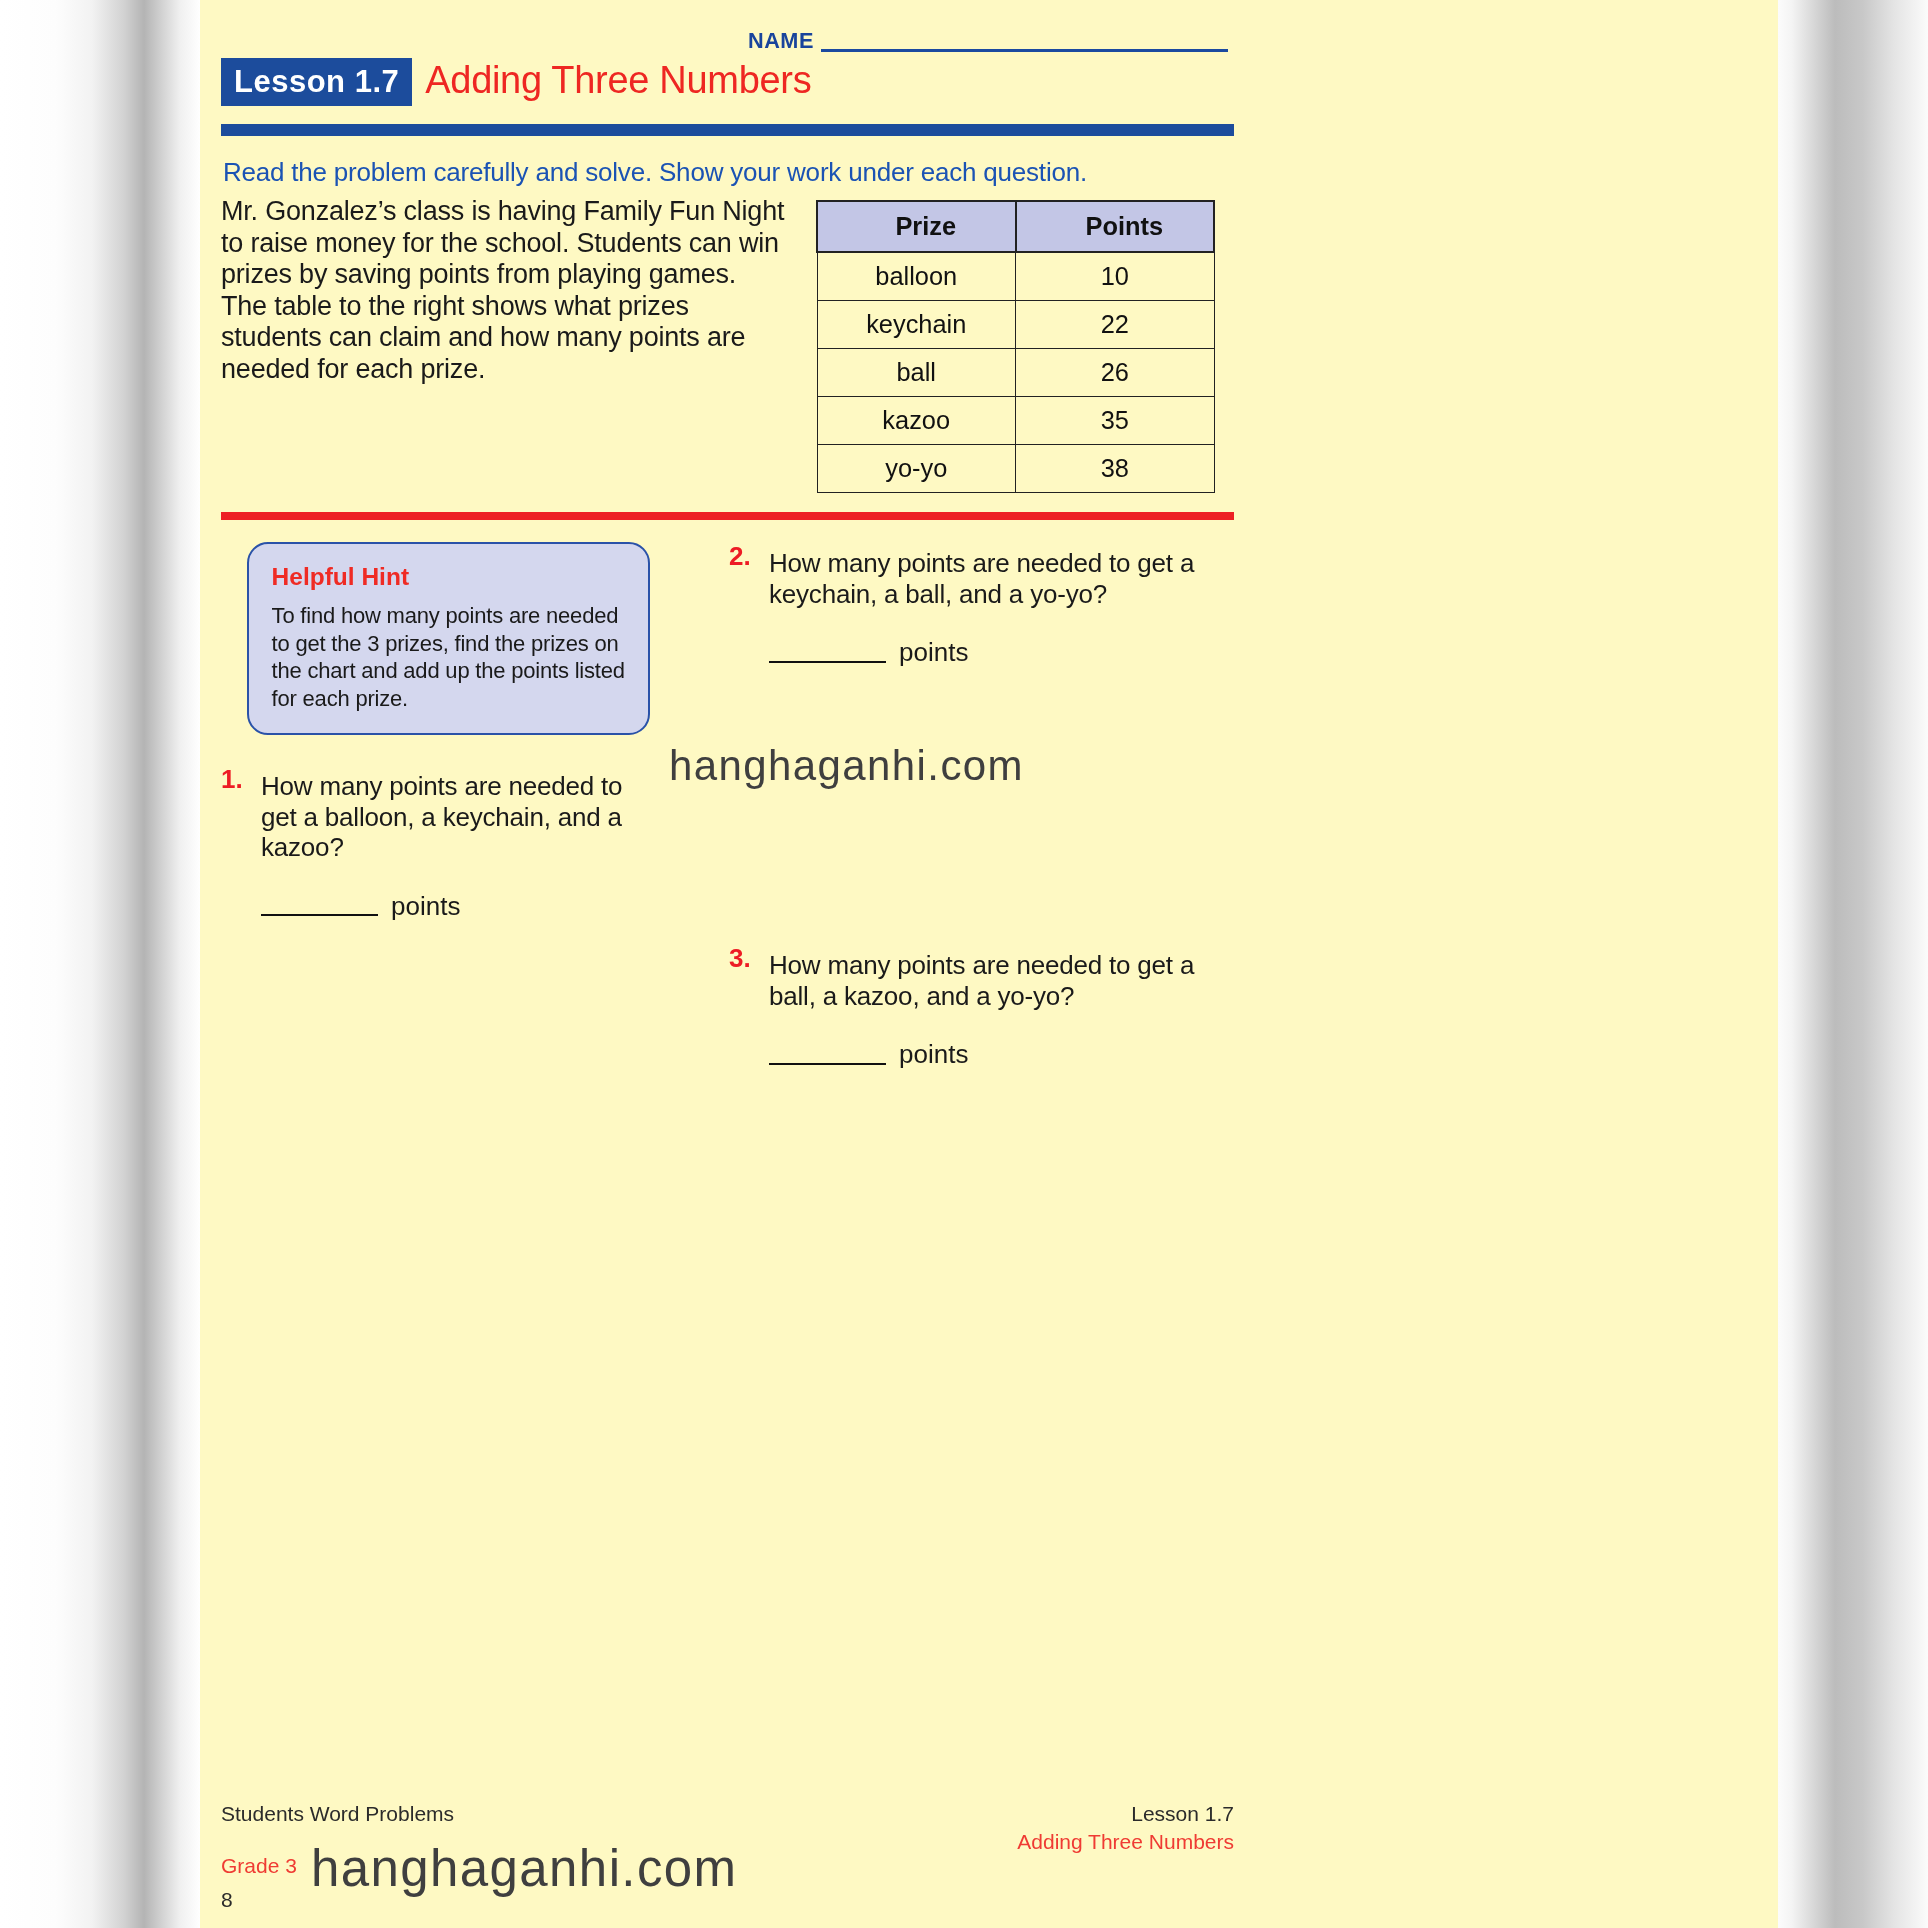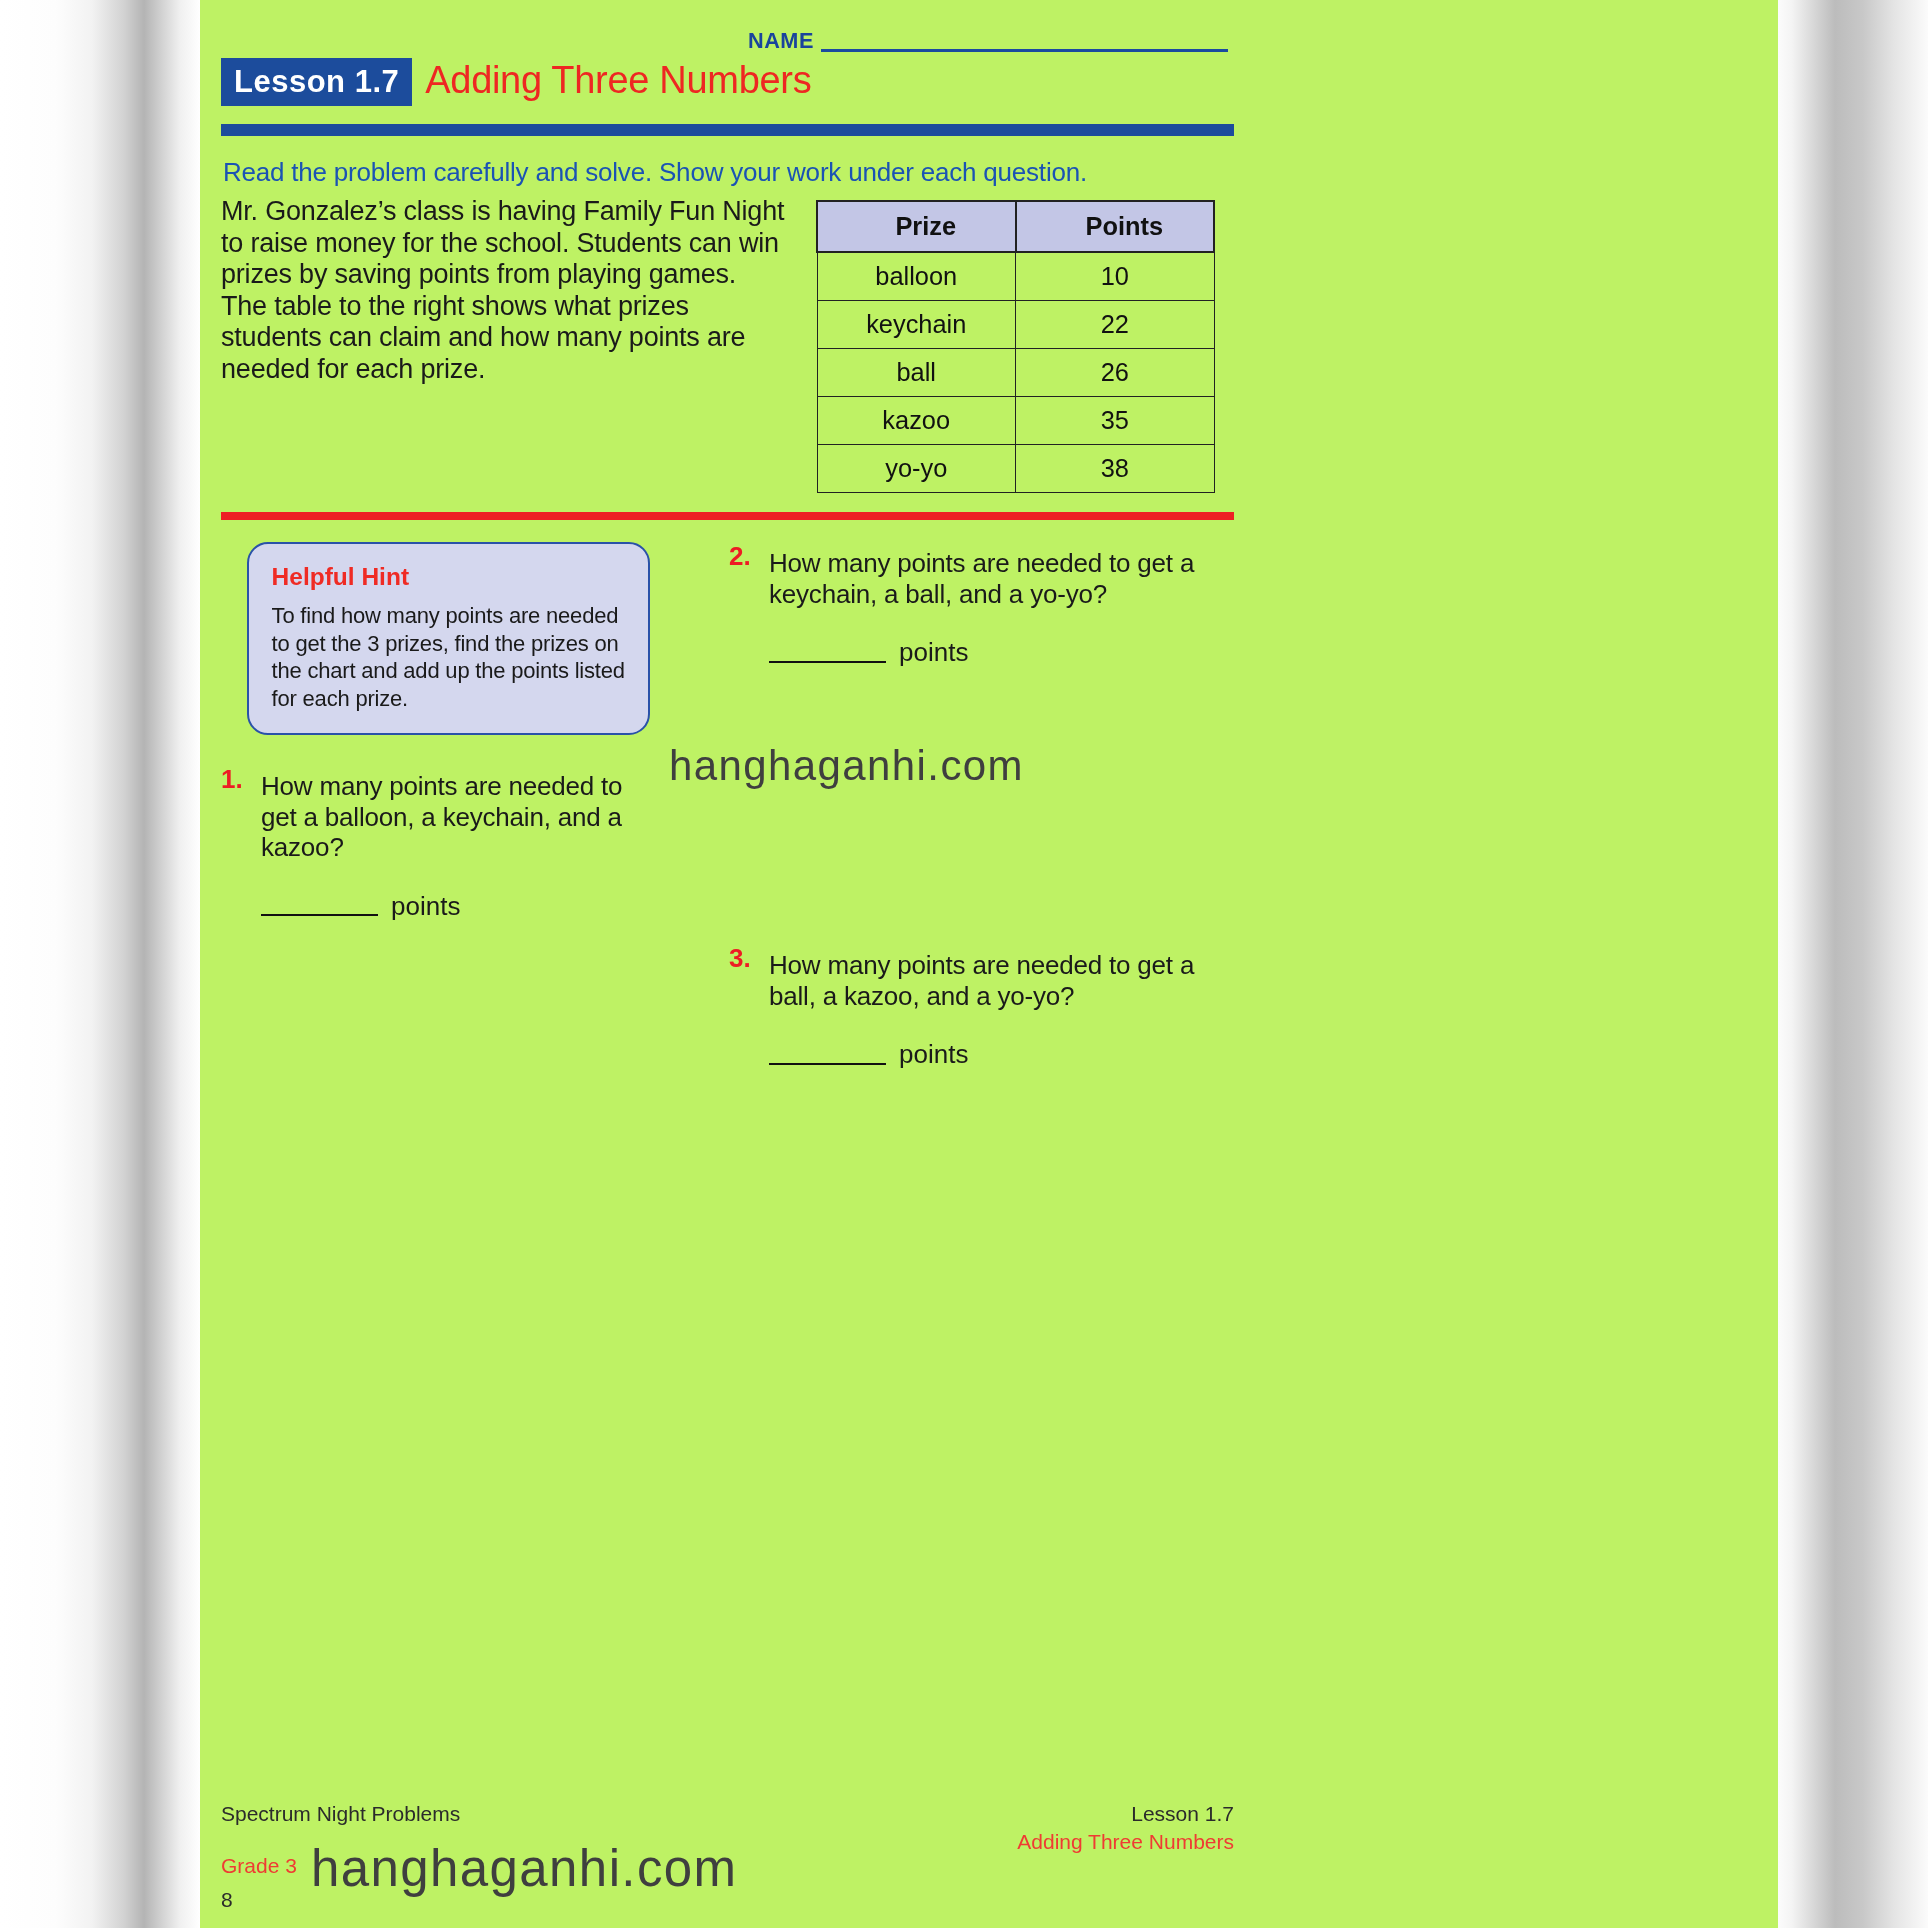--- a/index.html
+++ b/index.html
@@ -44,21 +44,21 @@
         #fbfbfb 100%);
   }
 
   
   .page {
     position: absolute;
     left: 200px;
     top: 0;
     width: 1578px;
     height: 1928px;
-    background: #bef264;
+    background: #fef9c3;
   }
 
   .sheet {
     position: absolute;
     left: 21px;
     top: 0;
     width: 1013px;
     height: 1928px;
   }
 
@@ -389,21 +389,21 @@
         <div class="q-answer">
           <span class="blank-rule"></span>
           <span>points</span>
         </div>
       </div>
     </div>
 
     <div class="watermark" id="watermark-middle">hanghaganhi.com</div>
 
     <div class="footer-left">
-      <div class="f-title">Spectrum Night Problems</div>
+      <div class="f-title">Students Word Problems</div>
       <div class="f-grade">Grade 3</div>
       <div class="f-page">8</div>
     </div>
 
     <div class="footer-right">
       <div class="f-lesson">Lesson 1.7</div>
       <div class="f-sub">Adding Three Numbers</div>
     </div>
 
   </div>

